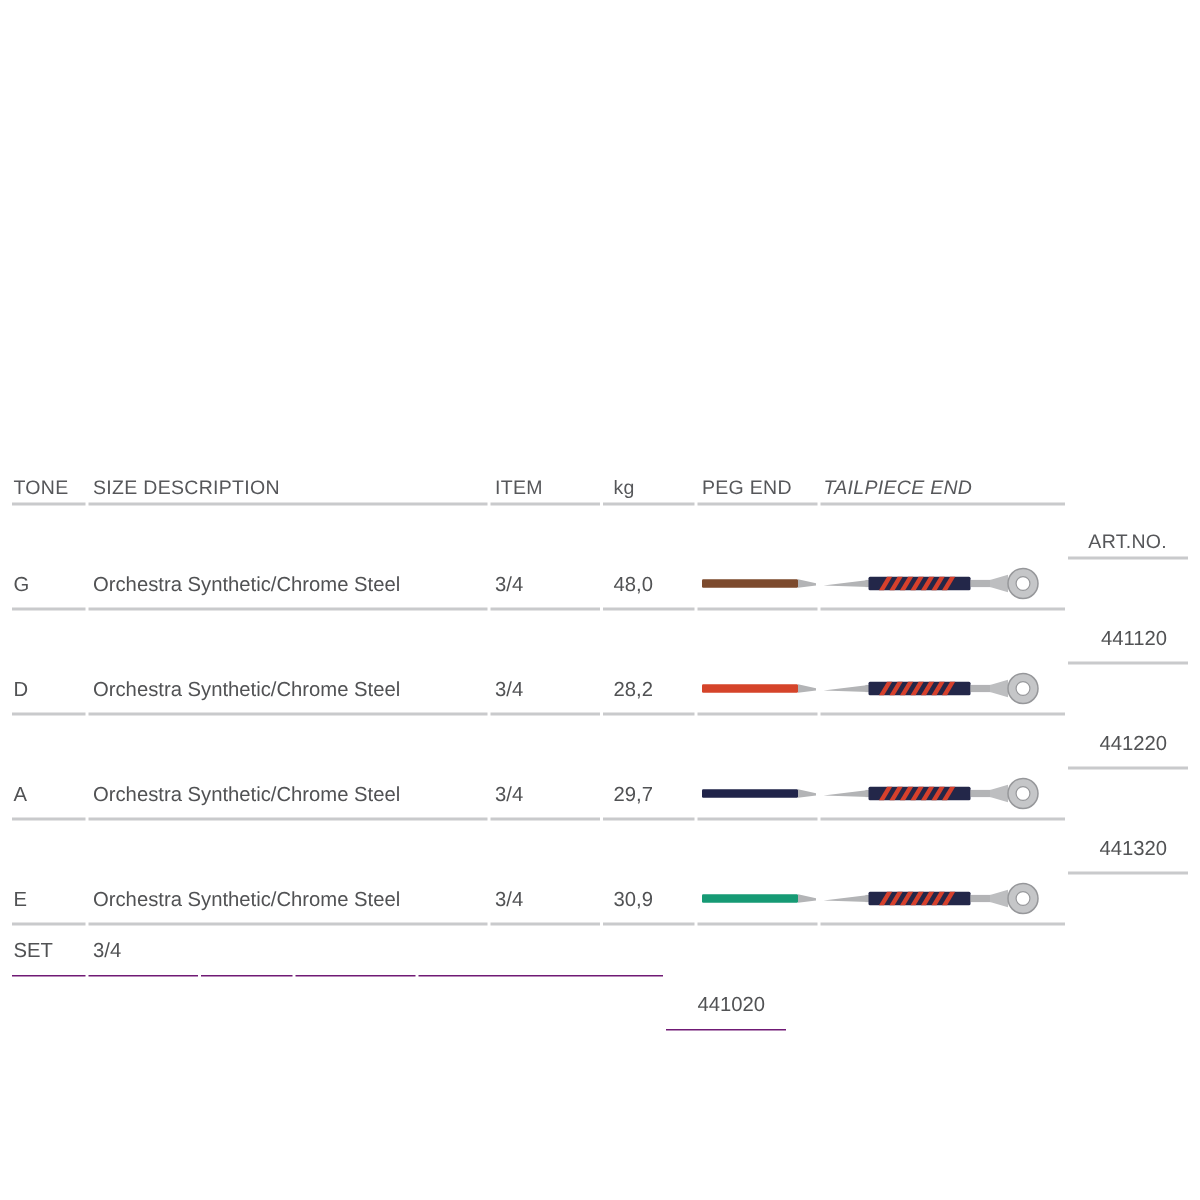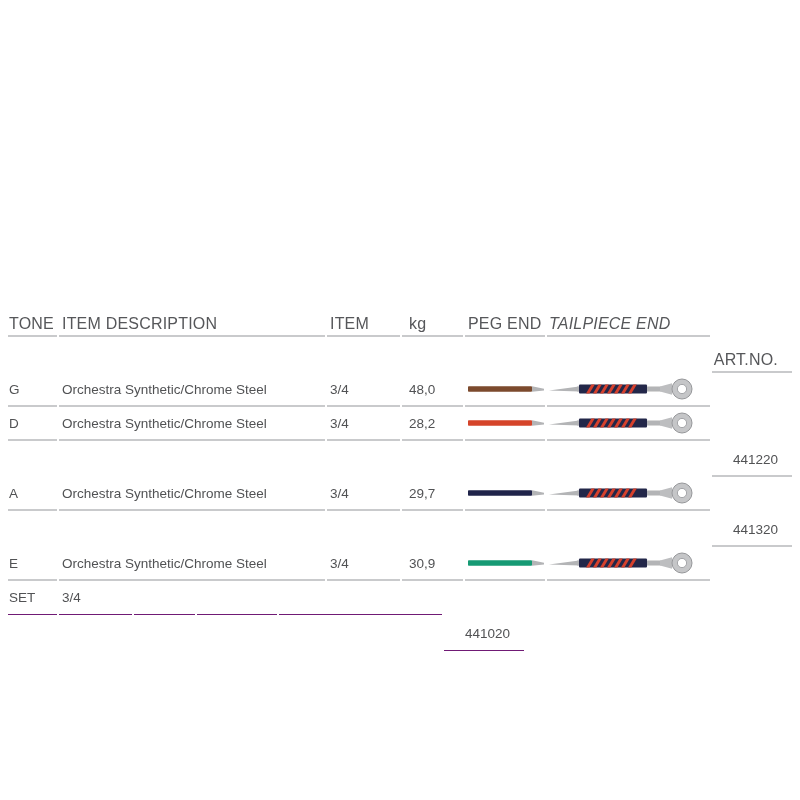--- a/index.html
+++ b/index.html
@@ -30,21 +30,21 @@
     box-sizing: border-box;
     display: flex;
     align-items: center;
     border-bottom: 2px solid #c9cacc;
     font-size: 13.5px;
     overflow: hidden;
     white-space: nowrap;
   }
   .th {
     height: 24px;
-    font-size: 16px;
+    font-size: 13px;
     color: #56575a;
     letter-spacing: 0.2px;
   }
   .td { height: 34px; }
   .tr.last .td { border-bottom: 1px solid #701a75; }
   .c-tone { width: 49px; padding-left: 1px; }
   .c-desc { width: 266px; padding-left: 3px; }
   .c-size { width: 73px; padding-left: 3px; }
   .c-kg   { width: 61px; padding-left: 7px; }
   .c-peg  { width: 80px; padding-left: 3px; }
@@ -76,21 +76,21 @@
       <circle cx="133" cy="12" r="10" fill="#c5c6c8" stroke="#96979a" stroke-width="1"></circle>
       <circle cx="133" cy="12" r="4.6" fill="#ffffff" stroke="#96979a" stroke-width="0.8"></circle>
     </g>
   </defs>
 </svg>
 
 <div class="catalog-table">
 
   <div class="tr">
     <div class="th c-tone">TONE</div>
-    <div class="th c-desc">ITEM DESCRIPTION</div>
+    <div class="th c-desc">SIZE DESCRIPTION</div>
     <div class="th c-size">ITEM</div>
     <div class="th c-kg">kg</div>
     <div class="th c-peg">PEG END</div>
     <div class="th c-tail">TAILPIECE END</div>
     <div class="th c-art">ART.NO.</div>
   </div>
 
   <div class="tr">
     <div class="td c-tone">G</div>
     <div class="td c-desc">Orchestra Synthetic/Chrome Steel</div>
@@ -100,20 +100,21 @@
       <svg class="peg-svg" width="76" height="12" viewBox="0 0 76 12">
         <rect x="0" y="3.2" width="64" height="5.6" rx="0.8" fill="#7c4a2d"></rect>
         <polygon points="64,3.2 76,5.8 76,7.4 64,8.8" fill="#b3b4b6"></polygon>
       </svg>
     </div>
     <div class="td c-tail">
       <svg class="tail-svg" width="148" height="24" viewBox="0 0 148 24">
           <use href="#tpGraphic"></use>
         </svg>
     </div>
+    <div class="td c-art">441120</div>
   </div>
 
   <div class="tr">
     <div class="td c-tone">D</div>
     <div class="td c-desc">Orchestra Synthetic/Chrome Steel</div>
     <div class="td c-size">3/4</div>
     <div class="td c-kg">28,2</div>
     <div class="td c-peg">
       <svg class="peg-svg" width="76" height="12" viewBox="0 0 76 12">
         <rect x="0" y="3.2" width="64" height="5.6" rx="0.8" fill="#d5442a"></rect>

